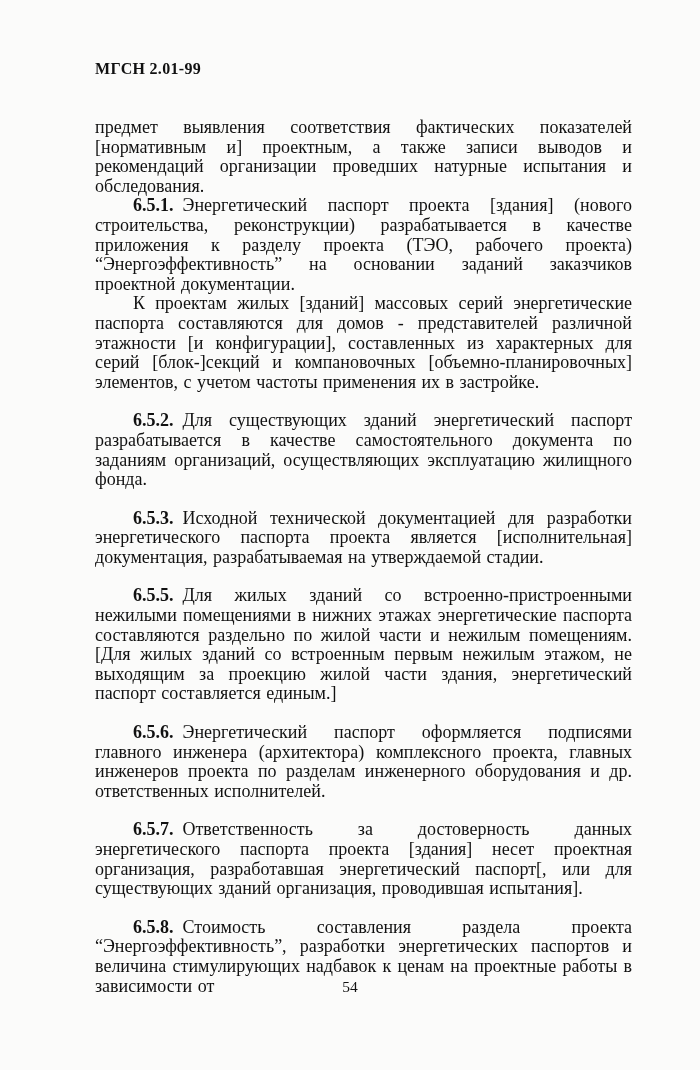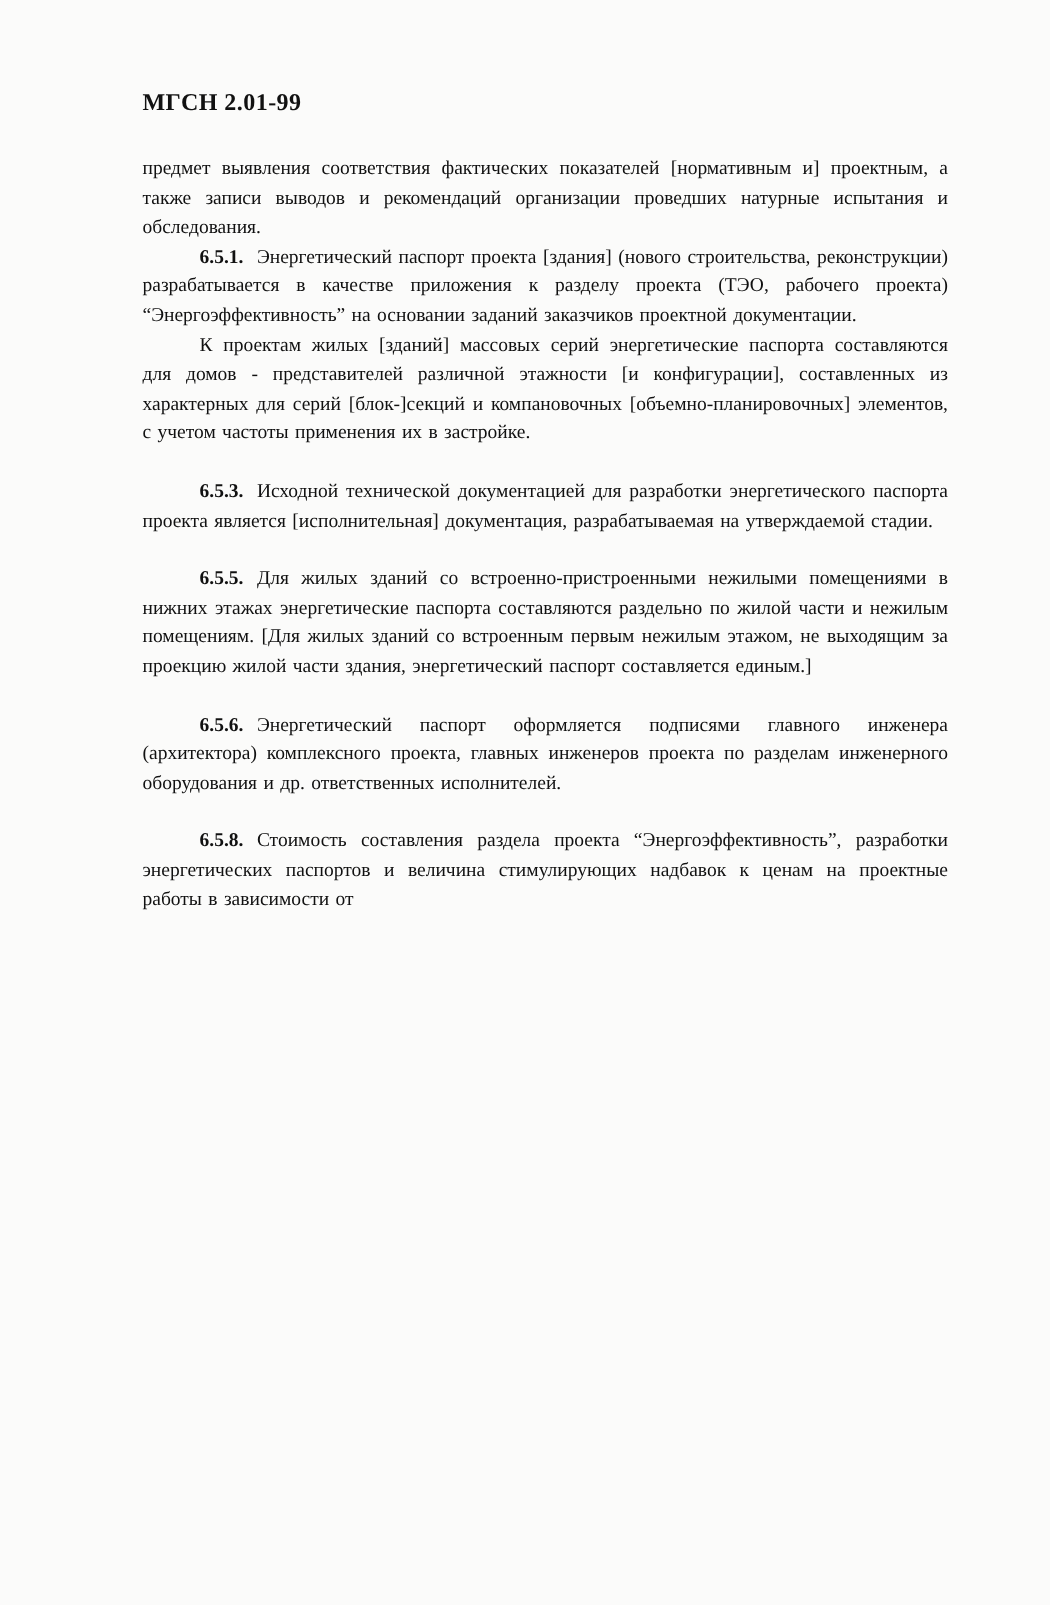--- a/index.html
+++ b/index.html
@@ -14,24 +14,24 @@
   .page {
     width: 700px;
     height: 1070px;
     padding: 60px 68px 0 95px;
     position: relative;
   }
   .doc-header {
     font-weight: bold;
     font-size: 16px;
     letter-spacing: 0.3px;
-    margin-bottom: 24px;
+    margin-bottom: 40px;
   }
   .para {
-    font-size: 13px;
+    font-size: 18px;
     line-height: 19.6px;
     text-align: justify;
     word-spacing: 1px;
   }
   .para.gap { margin-top: 19px; }
   .para.heading {
     font-weight: bold;
   }
   .para.indented { text-indent: 38px; }
   .pnum {
@@ -55,25 +55,28 @@
 
   <div class="doc-header">МГСН 2.01-99</div>
 
   <p class="para">предмет выявления соответствия фактических показателей [нормативным и] проектным, а также записи выводов и рекомендаций организации проведших натурные испытания и обследования.</p>
 
 
   <p class="para indented"><span class="pnum">6.5.1.</span><span>Энергетический паспорт проекта [здания] (нового строительства, реконструкции) разрабатывается в качестве приложения к разделу проекта (ТЭО, рабочего проекта) “Энергоэффективность” на основании заданий заказчиков проектной документации.</span></p>
 
   <p class="para indented"><span>К проектам жилых [зданий] массовых серий энергетические паспорта составляются для домов - представителей различной этажности [и конфигурации], составленных из характерных для серий [блок-]секций и компановочных [объемно-планировочных] элементов, с учетом частоты применения их в застройке.</span></p>
 
+  <p class="para indented gap"><span class="pnum">6.5.2.</span><span>Для существующих зданий энергетический паспорт разрабатывается в качестве самостоятельного документа по заданиям организаций, осуществляющих эксплуатацию жилищного фонда.</span></p>
 
   <p class="para indented gap"><span class="pnum">6.5.3.</span><span>Исходной технической документацией для разработки энергетического паспорта проекта является [исполнительная] документация, разрабатываемая на утверждаемой стадии.</span></p>
 
 
   <p class="para indented gap"><span class="pnum">6.5.5.</span><span>Для жилых зданий со встроенно-пристроенными нежилыми помещениями в нижних этажах энергетические паспорта составляются раздельно по жилой части и нежилым помещениям. [Для жилых зданий со встроенным первым нежилым этажом, не выходящим за проекцию жилой части здания, энергетический паспорт составляется единым.]</span></p>
 
   <p class="para indented gap"><span class="pnum">6.5.6.</span><span>Энергетический паспорт оформляется подписями главного инженера (архитектора) комплексного проекта, главных инженеров проекта по разделам инженерного оборудования и др. ответственных исполнителей.</span></p>
 
+  <p class="para indented gap"><span class="pnum">6.5.7.</span><span>Ответственность за достоверность данных энергетического паспорта проекта [здания] несет проектная организация, разработавшая энергетический паспорт[, или для существующих зданий организация, проводившая испытания].</span></p>
 
   <p class="para indented gap"><span class="pnum">6.5.8.</span><span>Стоимость составления раздела проекта “Энергоэффективность”, разработки энергетических паспортов и величина стимулирующих надбавок к ценам на проектные работы в зависимости от</span></p>
 
+  <div class="pageno">54</div>
 
 </div>
 
 </body></html>

